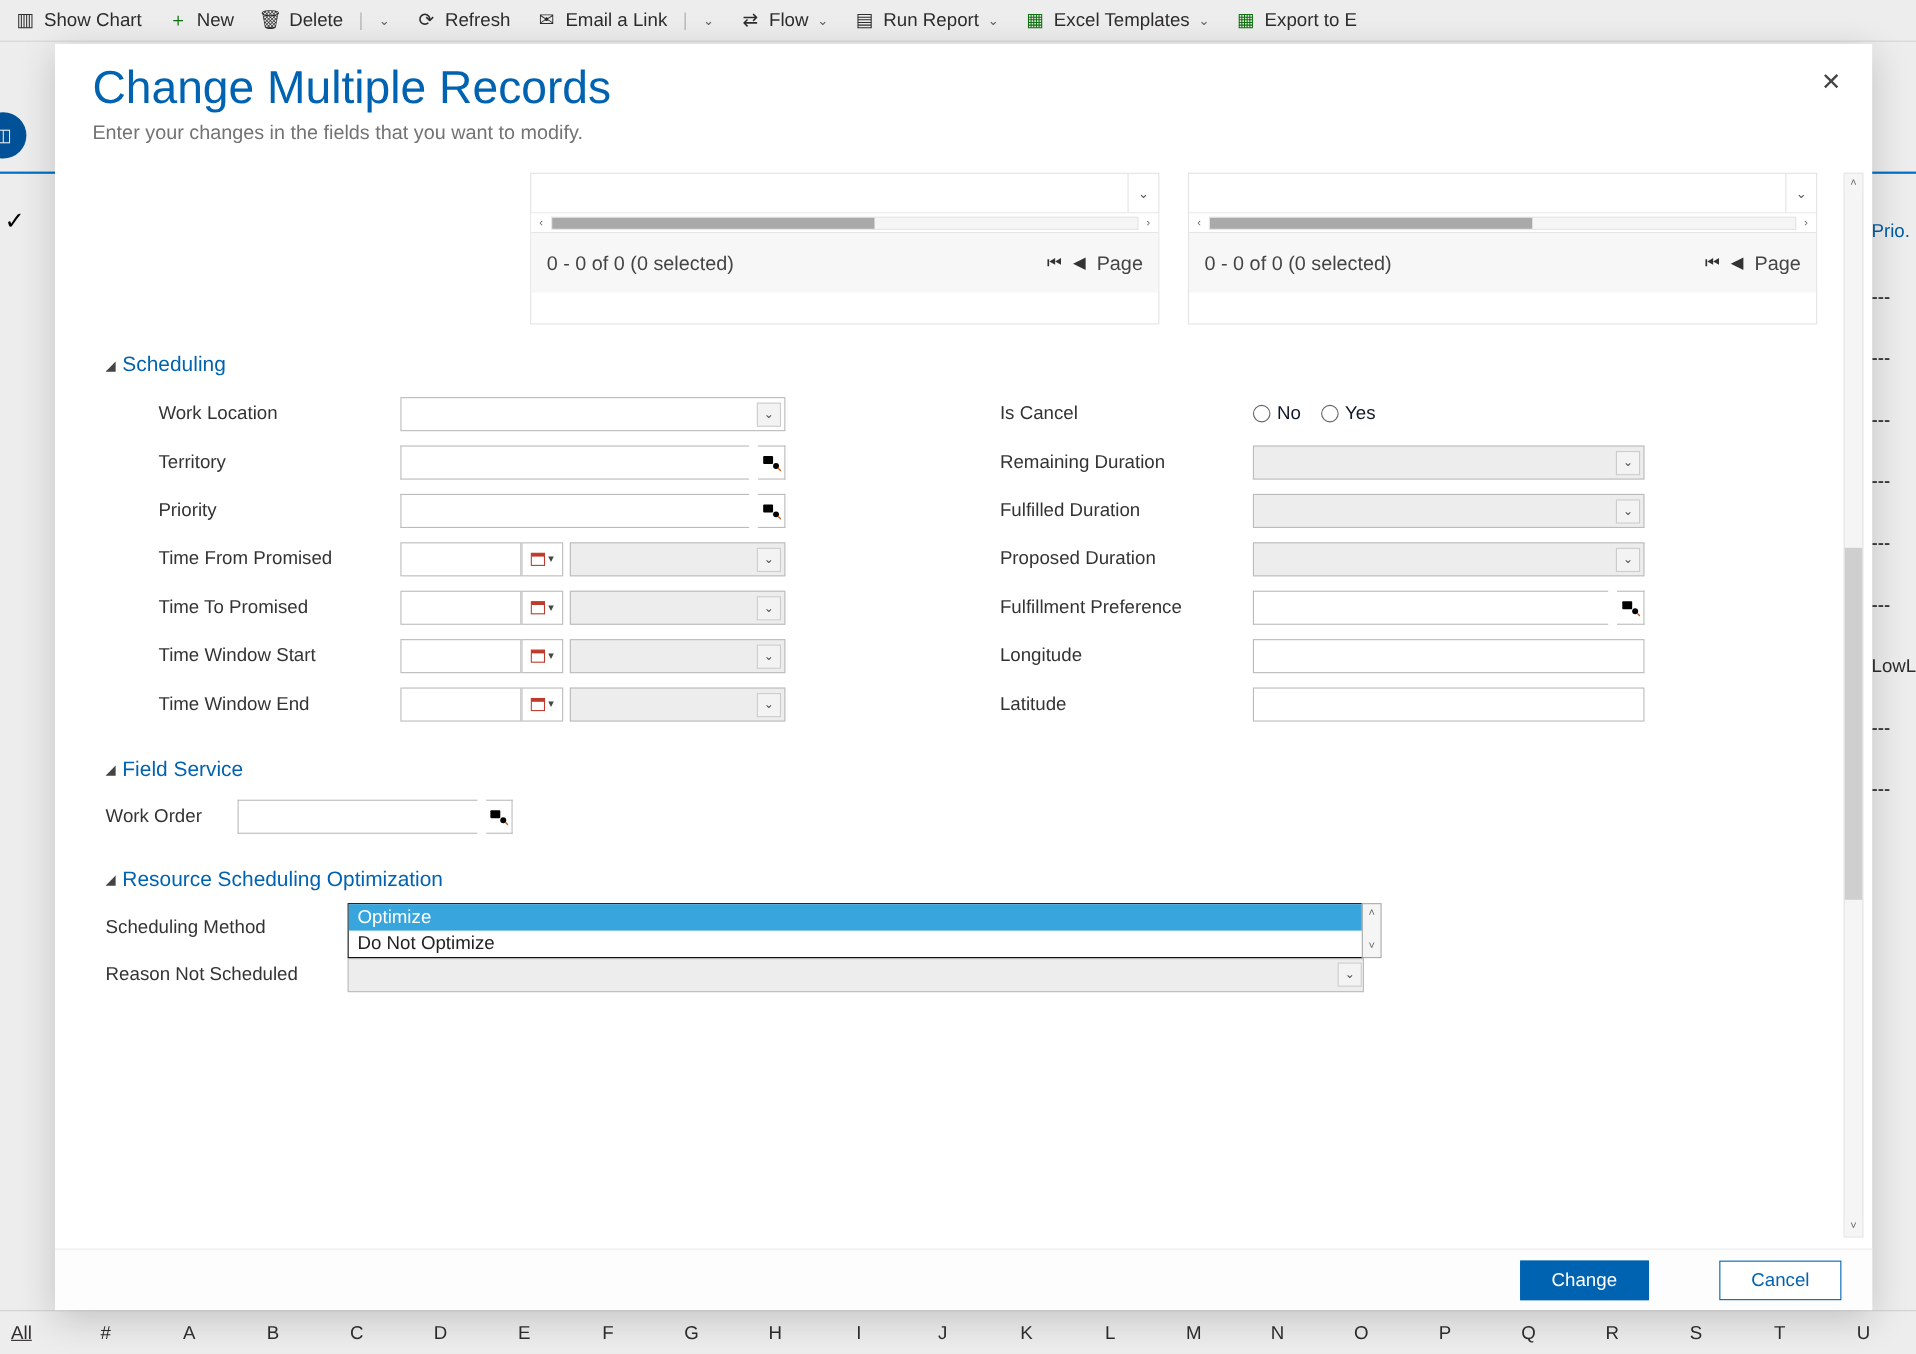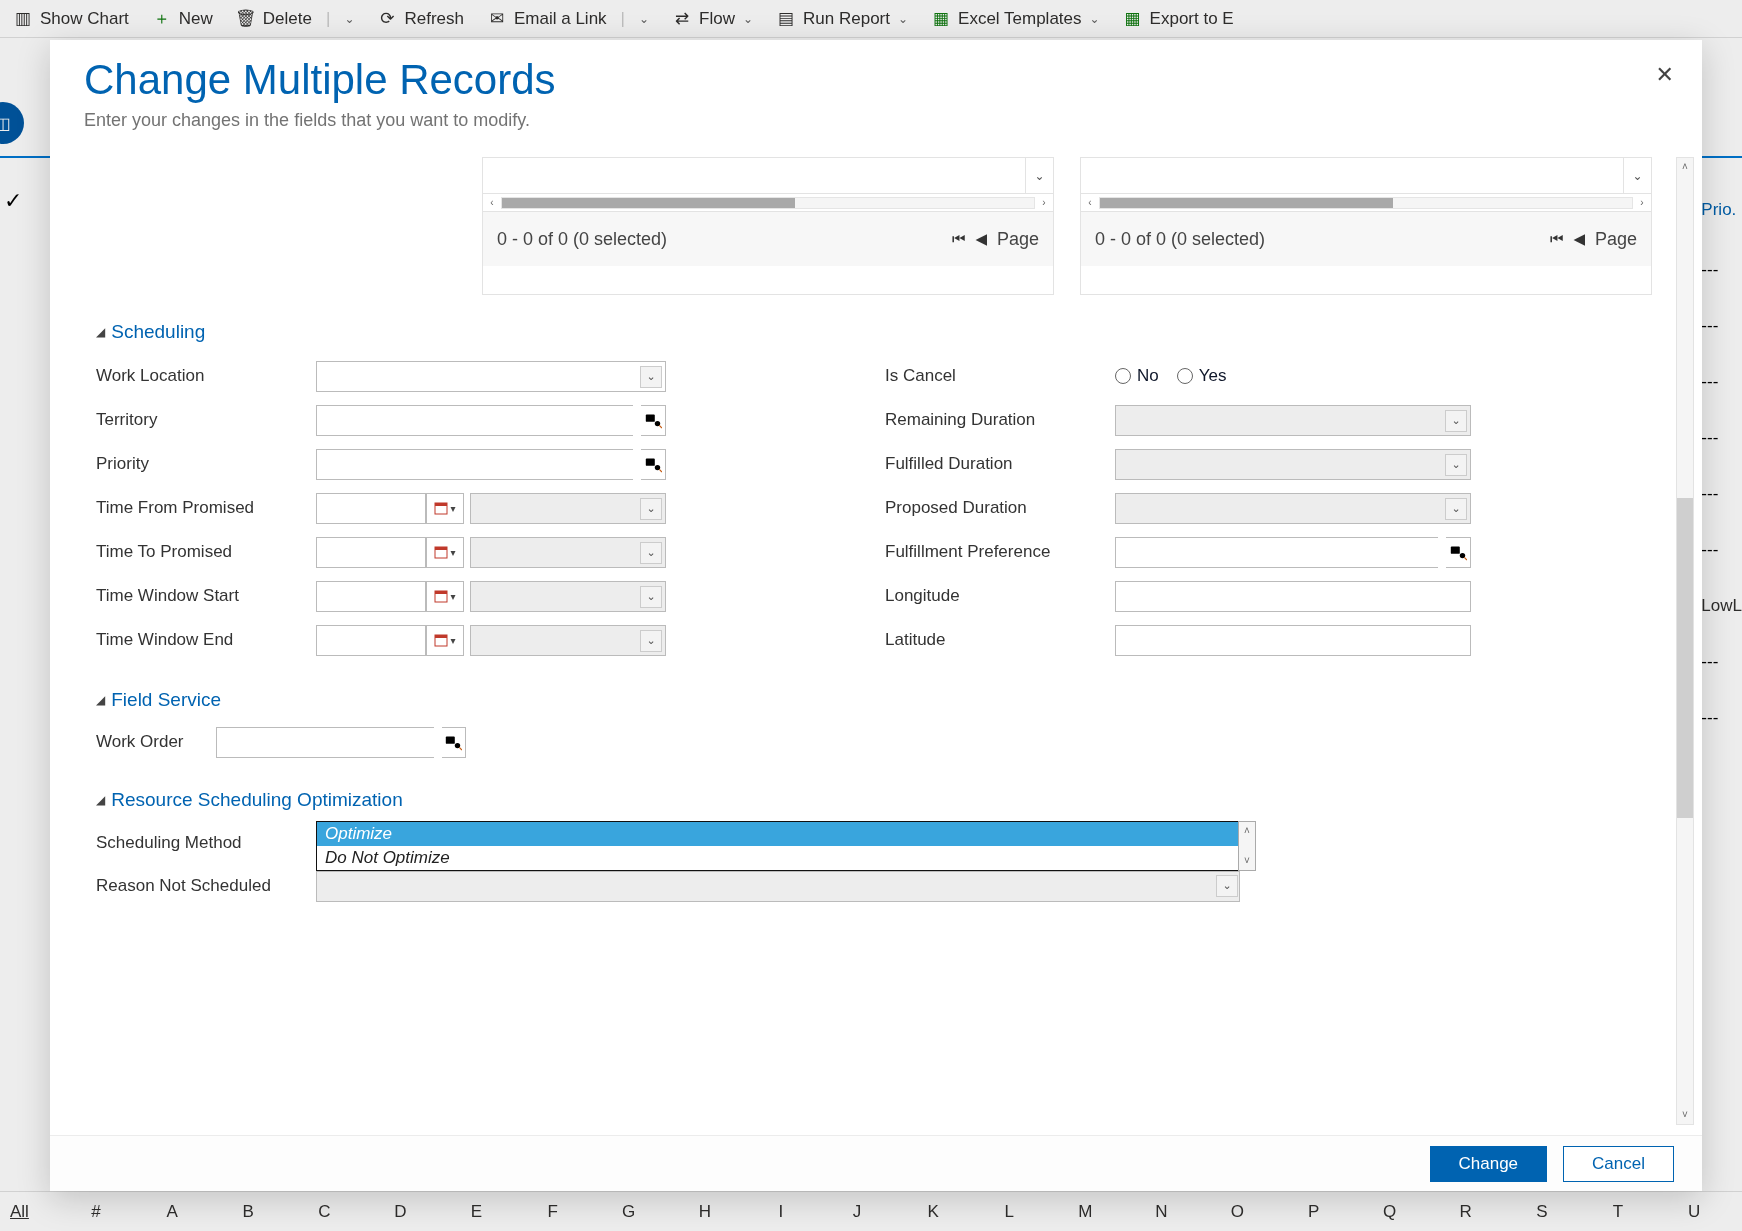--- a/index.html
+++ b/index.html
@@ -45,21 +45,21 @@
   .sg-scroll .track { flex:1; height:12px; background:#f5f5f5; position:relative; border:1px solid #e5e5e5;}
   .sg-scroll .thumb { position:absolute; left:0; top:0; bottom:0; width:55%; background:#a9a9a9;}
   .sg-footer { height:54px; background:#f7f7f7; display:flex; align-items:center; padding:0 14px; font-size:18px; color:#444;}
   .sg-footer .pager { margin-left:auto; display:flex; align-items:center; gap:10px;}
   .sg-footer .pgicon { font-size:15px; color:#333; }
   .subgrid-pad { height:28px;}
 
   
   .section-title { display:flex; align-items:center; gap:6px; color:#0063b1; font-size:19px; margin:26px 0 10px 0;}
   .section-title .toggle { font-size:12px; color:#444;}
-  .fields-2col { display:flex; }
+  .fields-2col { display:flex;margin-left:48px; }
   .col { flex:1; padding-right:28px;}
   .field-row { display:flex; align-items:center; height:42px; margin:2px 0;}
   .field-row label { width:220px; font-size:17px; color:#333;}
   .col.right .field-row label { width:230px; }
   .ctrl { flex:1; display:flex; gap:8px; max-width:350px;}
   .col.right .ctrl { max-width:356px;}
   .inp { height:31px; border:1px solid #bbb; background:#fff; width:100%; font-size:15px; padding:0 6px;}
   .inp.readonly { background:#ededed; color:#888;}
   .select-wrap { position:relative; flex:1;}
   .select-wrap .inp { width:100%;}
@@ -88,21 +88,21 @@
   .listbox .sb .su, .listbox .sb .sd { position:absolute; left:0; right:0; height:18px; text-align:center; font-size:10px; color:#666; line-height:18px;}
   .listbox .sb .su { top:0;} .listbox .sb .sd { bottom:0;}
 
   .rsn-row .inp { background:#ededed;}
   .rsn-row .ctrl { max-width:924px; position:relative;}
   .rsn-row .small-caret { position:absolute; right:2px; top:4px; width:22px; height:22px; background:#f3f3f3; border:1px solid #ccc; display:flex; align-items:center; justify-content:center; font-size:11px; color:#555;}
 
   .modal-footer { height:56px; border-top:1px solid #ececec; display:flex; align-items:center; justify-content:flex-end; gap:16px; padding:0 28px; background:#fdfdfd;}
   .btn { height:36px; padding:0 28px; font-size:17px; border:1px solid #0063b1; display:flex; align-items:center; justify-content:center; cursor:pointer;}
   .btn.primary { background:#0063b1; color:#fff;}
-  .btn.secondary { background:#fff; color:#0063b1;}
+  .btn.secondary { background:#fff; color:#0063b1;margin-left:48px;}
 
   
   .ico-lookup path { stroke:#c55a11; stroke-width:1.4; fill:none;}
 </style>
 </head>
 <body>
 
 <div class="bg">
   <div class="bg-toolbar">
     <div class="tb-item">
@@ -438,21 +438,21 @@
           </div>
         </div>
     </div>
 
     <div class="section-title">
       <span class="toggle">◢</span>
       <span>Resource Scheduling Optimization</span>
     </div>
     <div class="field-row" style="align-items:flex-start; height:auto">
       <label style="width:220px; padding-top:12px">Scheduling Method</label>
-      <div class="listbox-wrap" style="max-width:940px; height:38px;font-style:italic;">
+      <div class="listbox-wrap" style="max-width:940px; height:38px;">
         <div class="listbox">
           <div class="opt sel">Optimize</div>
           <div class="opt">Do Not Optimize</div>
           <div class="sb">
               <div class="su">˄</div>
               <div class="sd">˅</div>
             </div>
         </div>
       </div>
     </div>

